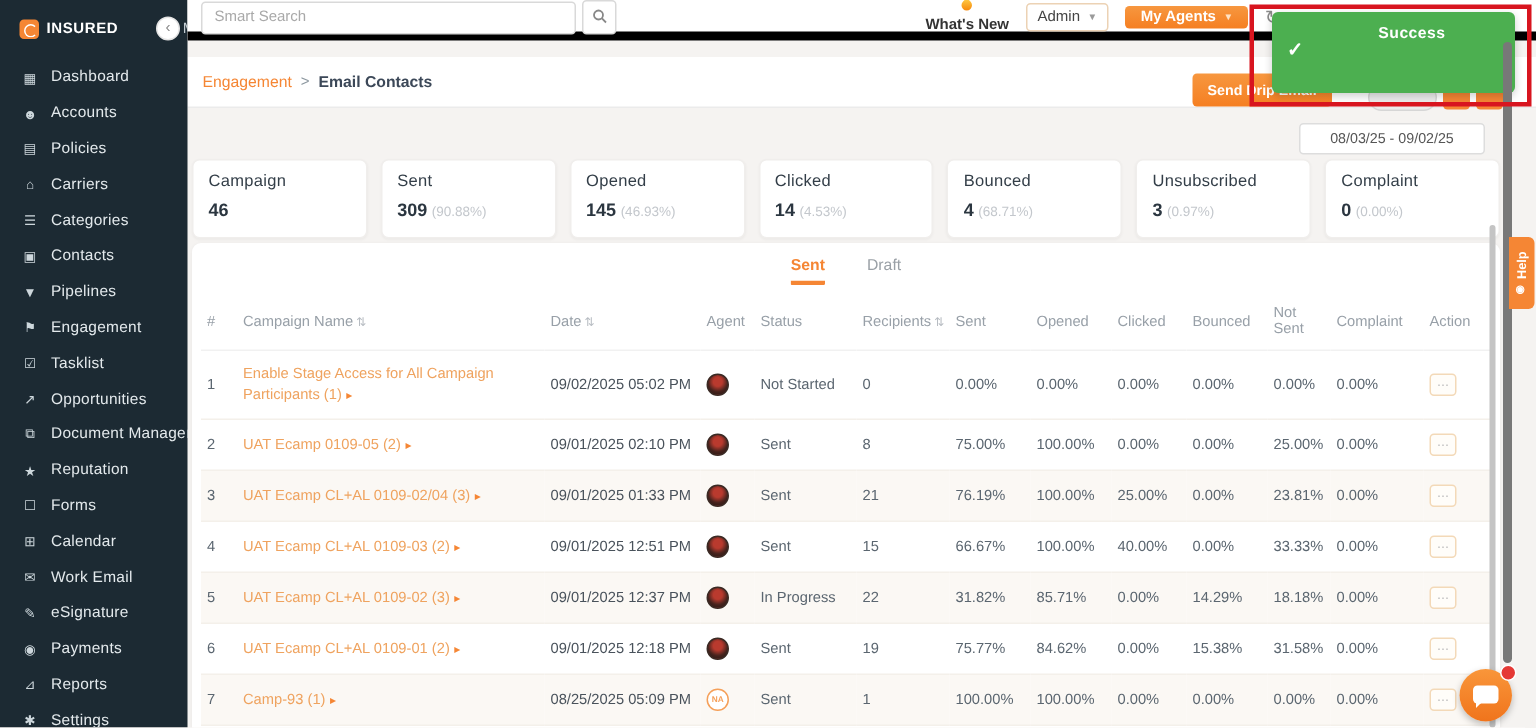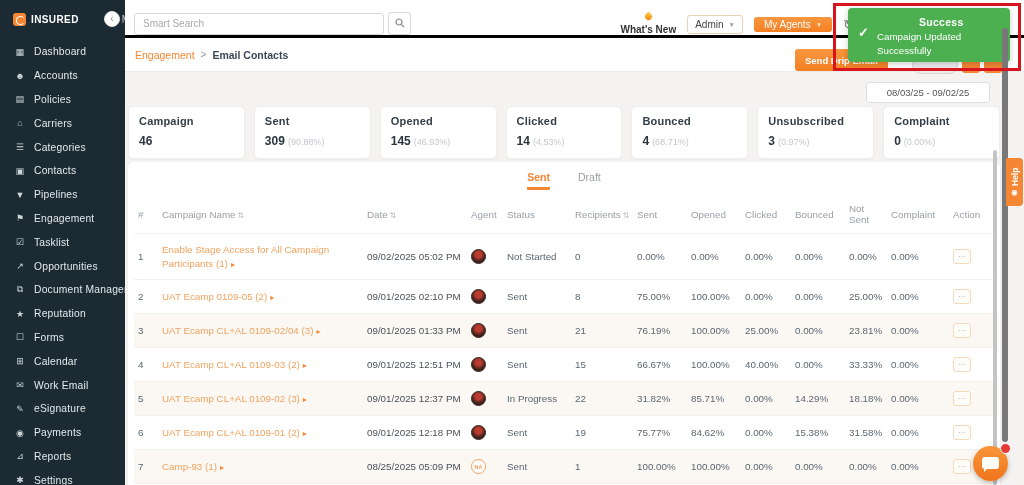--- a/index.html
+++ b/index.html
@@ -14,35 +14,35 @@
   .brand{font-size:10px;letter-spacing:.4px;color:#fff;font-weight:700;white-space:nowrap;}
   .brand .lite{font-weight:400;color:#c2ccd2;margin-left:43px;}
   .nav{margin-top:6px;}
   .side-item{display:flex;align-items:center;gap:8px;height:23.8px;padding-left:14px;cursor:pointer;}
   .side-icon{width:12px;text-align:center;font-size:9px;color:#cdd7dc;flex:none;}
   .side-label{font-size:10.3px;color:#e3e9ec;letter-spacing:.2px;white-space:nowrap;}
   .collapse-btn{position:absolute;left:104px;top:11px;width:16px;height:16px;border-radius:50%;
     background:#fff;border:1px solid #e4e4e4;color:#8a8a8a;font-size:10px;line-height:13px;text-align:center;z-index:12;cursor:pointer;}
 
   
-  .topbar{position:absolute;left:125px;right:0;top:0;height:38px;background:#fff;border-bottom:3px solid #000000;
-    display:flex;align-items:flex-end;z-index:20;}
+  .topbar{position:absolute;left:125px;right:0;top:0;height:27px;background:#fff;border-bottom:6px solid #000000;
+    display:flex;align-items:flex-start;z-index:20;}
   .search-wrap{display:flex;align-items:center;margin-left:9px;gap:4px;}
   .search-input{width:250px;height:22px;border:1px solid #d9d9d9;border-radius:3px;font-size:10px;
     padding:0 8px;color:#666;outline:none;font-family:"Liberation Sans",sans-serif;}
   .search-input::placeholder{color:#a9a9a9;}
   .search-btn{width:23px;height:23px;border:1px solid #d9d9d9;border-radius:3px;background:#fff;
     display:flex;align-items:center;justify-content:center;cursor:pointer;}
   .top-right{margin-left:auto;display:flex;align-items:center;gap:11px;padding-right:170px;}
   .whats-new{display:flex;align-items:center;gap:4px;font-size:10px;color:#333;font-weight:600;cursor:pointer;white-space:nowrap;flex-direction:column;}
   .flame{width:7px;height:7px;background:linear-gradient(135deg,#ffd24d,#f57c00);border-radius:0 50% 50% 50%;transform:rotate(45deg);flex:none;}
   .admin-select{border:1px solid #ecd2b4;border-radius:3px;padding:3px 7px;font-size:10px;color:#444;
     display:flex;align-items:center;gap:5px;background:#fff;cursor:pointer;white-space:nowrap;}
   .caret{font-size:6.5px;color:#9a9a9a;}
-  .my-agents{background:linear-gradient(#f7973f,#f57f22);color:#fff;font-size:10px;font-weight:400;border:none;
+  .my-agents{background:linear-gradient(#f7973f,#f57f22);color:#fff;font-size:10px;font-weight:700;border:none;
     border-radius:3px;padding:2px 10px;display:flex;align-items:center;gap:5px;cursor:pointer;white-space:nowrap;}
   .my-agents .caret{color:#ffe2c4;}
   .refresh-ic{color:#8a8a8a;font-size:13px;cursor:pointer;line-height:1;}
 
   
   .crumb-row{position:absolute;left:125px;right:0;top:38px;height:34px;background:#fff;border-bottom:1px solid #ebebeb;
     display:flex;align-items:center;padding-left:10px;z-index:4;}
   .crumb-parent{color:#f58634;font-size:10.5px;cursor:pointer;}
   .crumb-sep{color:#8d98a0;font-size:10px;margin:0 6px;}
   .crumb-current{color:#3c4858;font-size:10.5px;font-weight:600;}
@@ -56,21 +56,21 @@
   .filter-row{position:absolute;right:34px;top:82px;display:flex;align-items:center;gap:10px;z-index:4;flex-direction:column;}
   .date-range{width:124px;height:21px;border:1px solid #ddd;border-radius:3px;background:#fff;font-size:9.5px;
     color:#555;text-align:center;outline:none;font-family:"Liberation Sans",sans-serif;}
   .last30{height:22px;padding:0 10px;border:1px solid #f58634;color:#f58634;background:#fff;border-radius:4px;
     font-size:9.5px;font-weight:700;display:flex;align-items:center;gap:5px;cursor:pointer;white-space:nowrap;}
   .last30 .caret{color:#f58634;}
 
   
   .stats-row{position:absolute;left:128px;top:106px;width:872px;display:flex;gap:9px;z-index:3;}
   .stat-card{flex:1;background:#fff;border:1px solid #f0eeec;border-radius:5px;padding:8px 10px 9px;box-shadow:0 1px 2px rgba(0,0,0,.04);}
-  .stat-label{font-size:11px;font-weight:700;color:#333e48;margin-bottom:4px;letter-spacing:.2px;white-space:nowrap;}
+  .stat-label{font-size:11px;font-weight:400;color:#333e48;margin-bottom:4px;letter-spacing:.2px;white-space:nowrap;}
   .stat-value{font-size:12px;font-weight:700;color:#2b3640;}
   .stat-pct{font-size:9px;color:#c3c7cc;font-weight:400;margin-left:3px;}
 
   
   .table-card{position:absolute;left:128px;top:162px;width:872px;height:330px;background:#fff;border-radius:6px 6px 0 0;
     box-shadow:0 1px 3px rgba(0,0,0,.05);z-index:3;overflow:hidden;}
   .tab-bar{display:flex;justify-content:center;gap:28px;padding-top:9px;}
   .tab{font-size:10.5px;color:#9aa0a6;padding-bottom:4px;cursor:pointer;}
   .tab.active{color:#f58634;font-weight:700;border-bottom:3px solid #f58634;border-radius:1px;}
   table{width:calc(100% - 12px);margin:4px 6px 0;border-collapse:collapse;table-layout:fixed;}
@@ -445,21 +445,20 @@
           <td></td>
         </tr>
       </tbody>
   </table>
 </section>
 
 <div class="toast">
   <span class="toast-check">✓</span>
   <div>
     <div class="toast-title">Success</div>
-    <div class="toast-msg">Campaign Updated Successfully</div>
   </div>
 </div>
 <div class="annotation-box"></div>
 <div class="scrollbar-inner"></div>
 <div class="scrollbar-outer"></div>
 <div class="scroll-arrow">▼</div>
 <div class="help-tab">
   <span class="help-dot">◉</span>
   <span>Help</span>
 </div>

